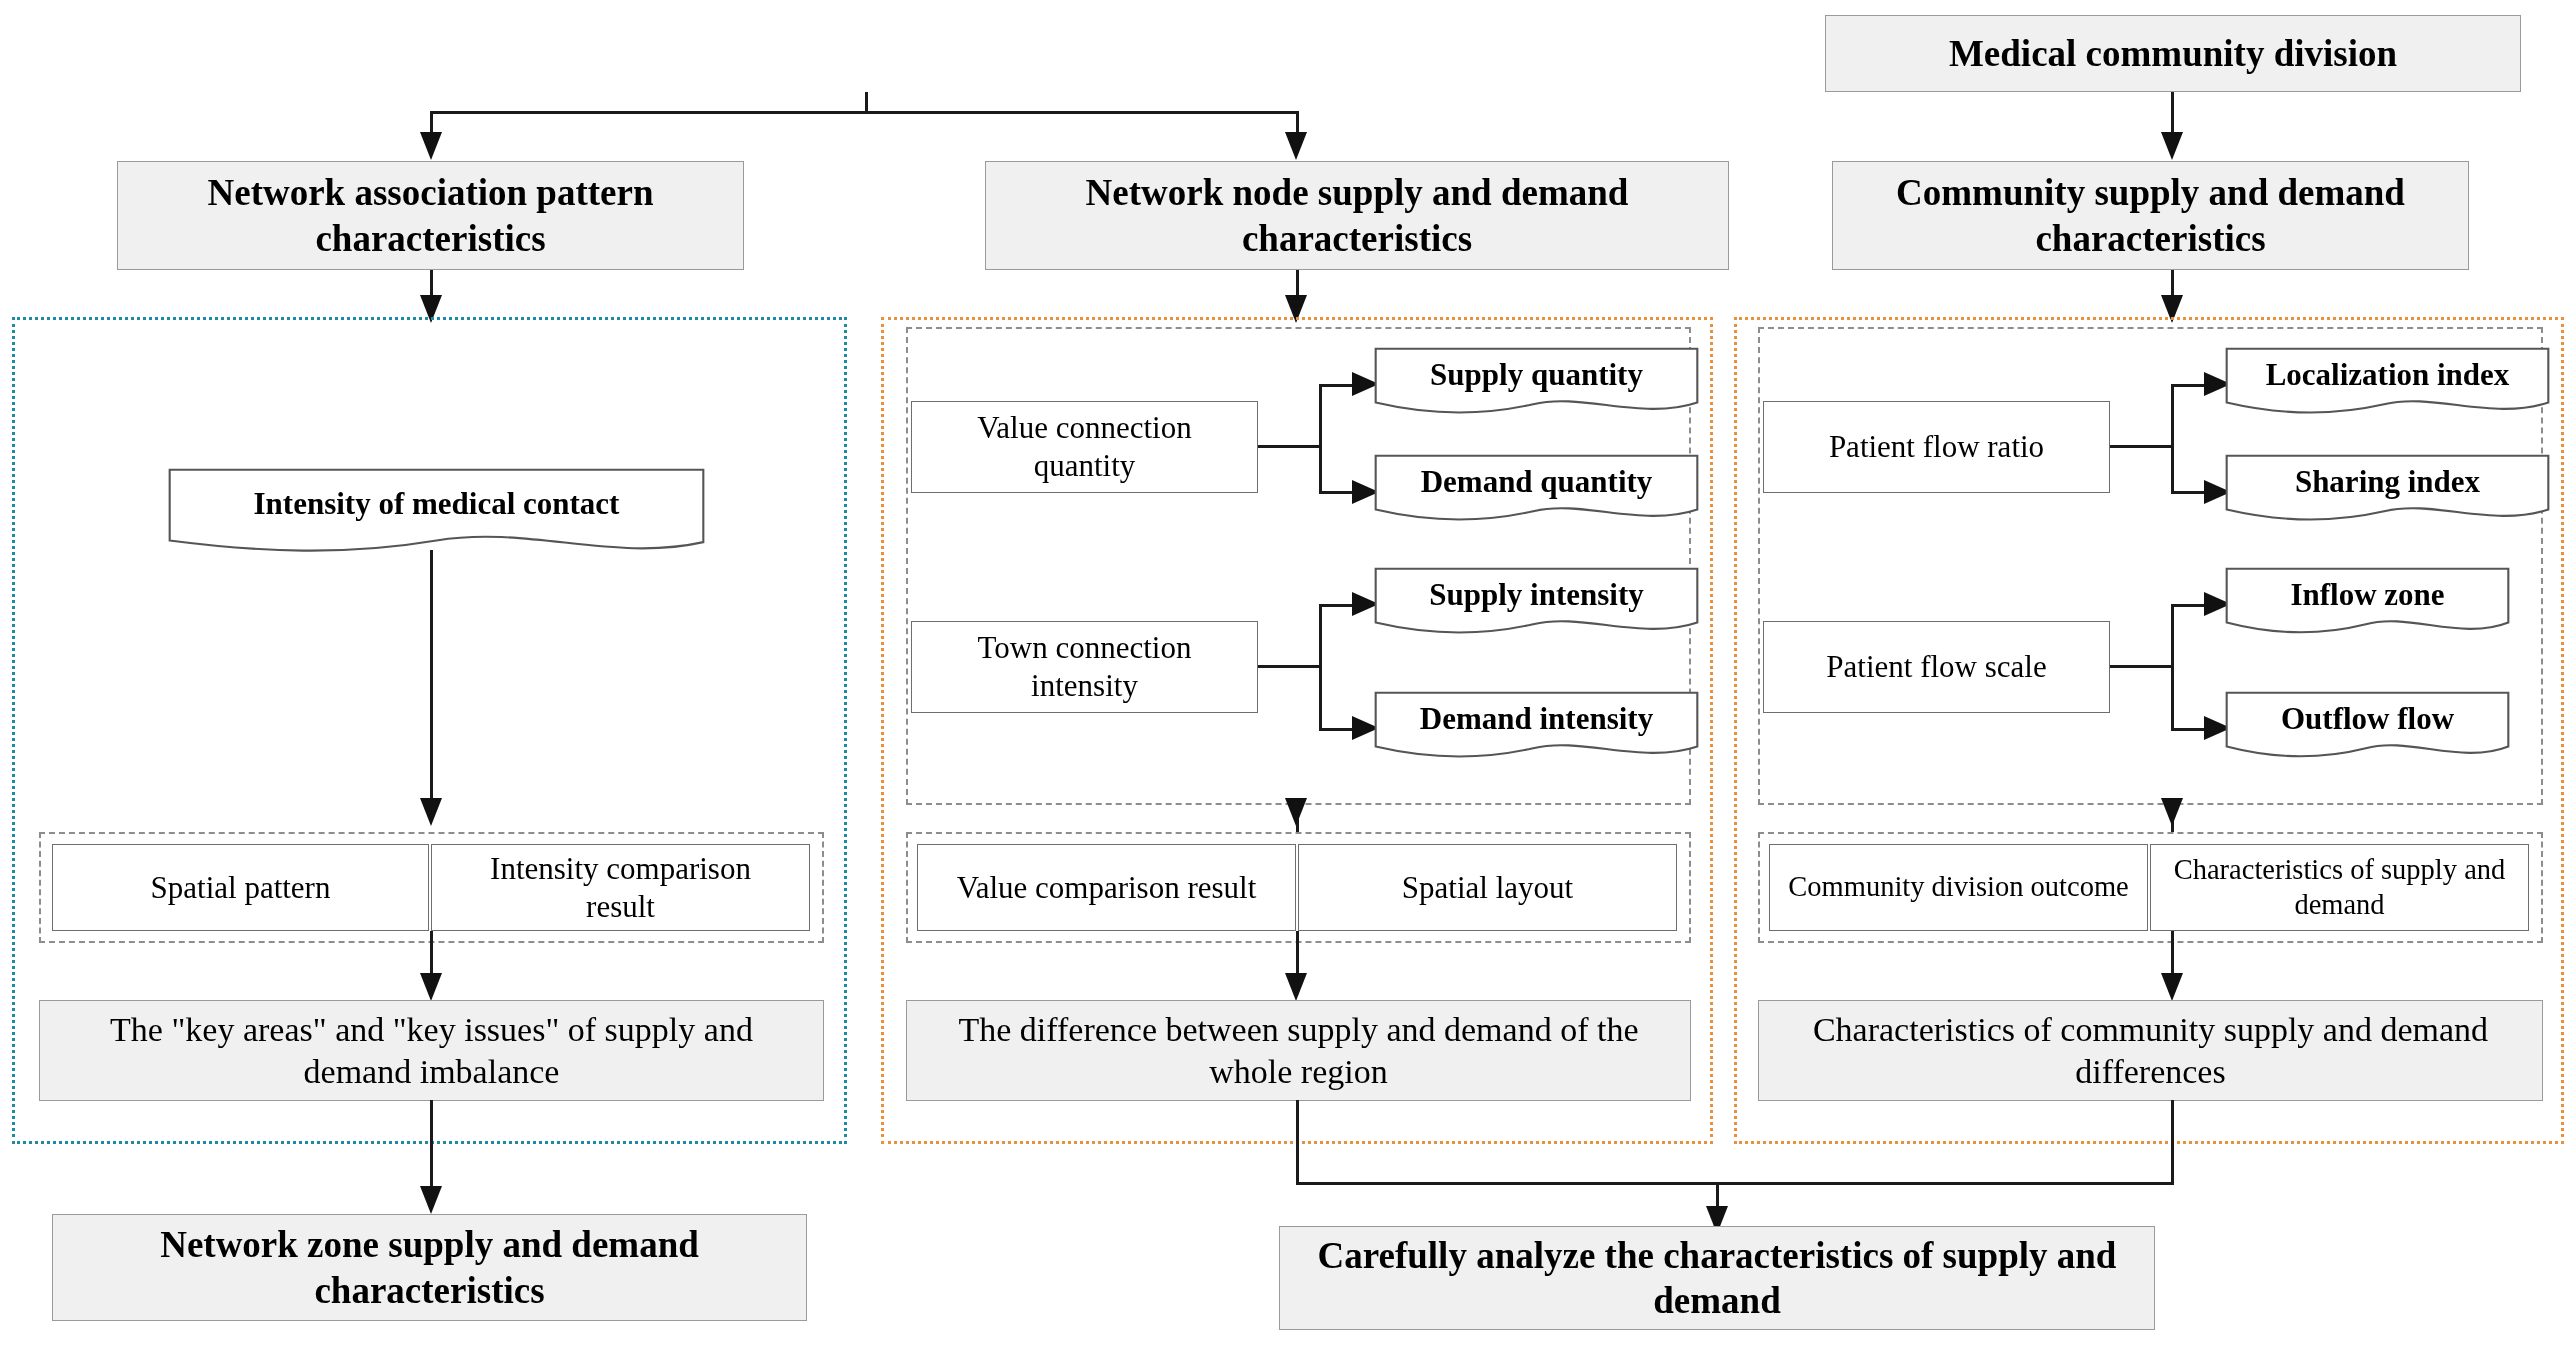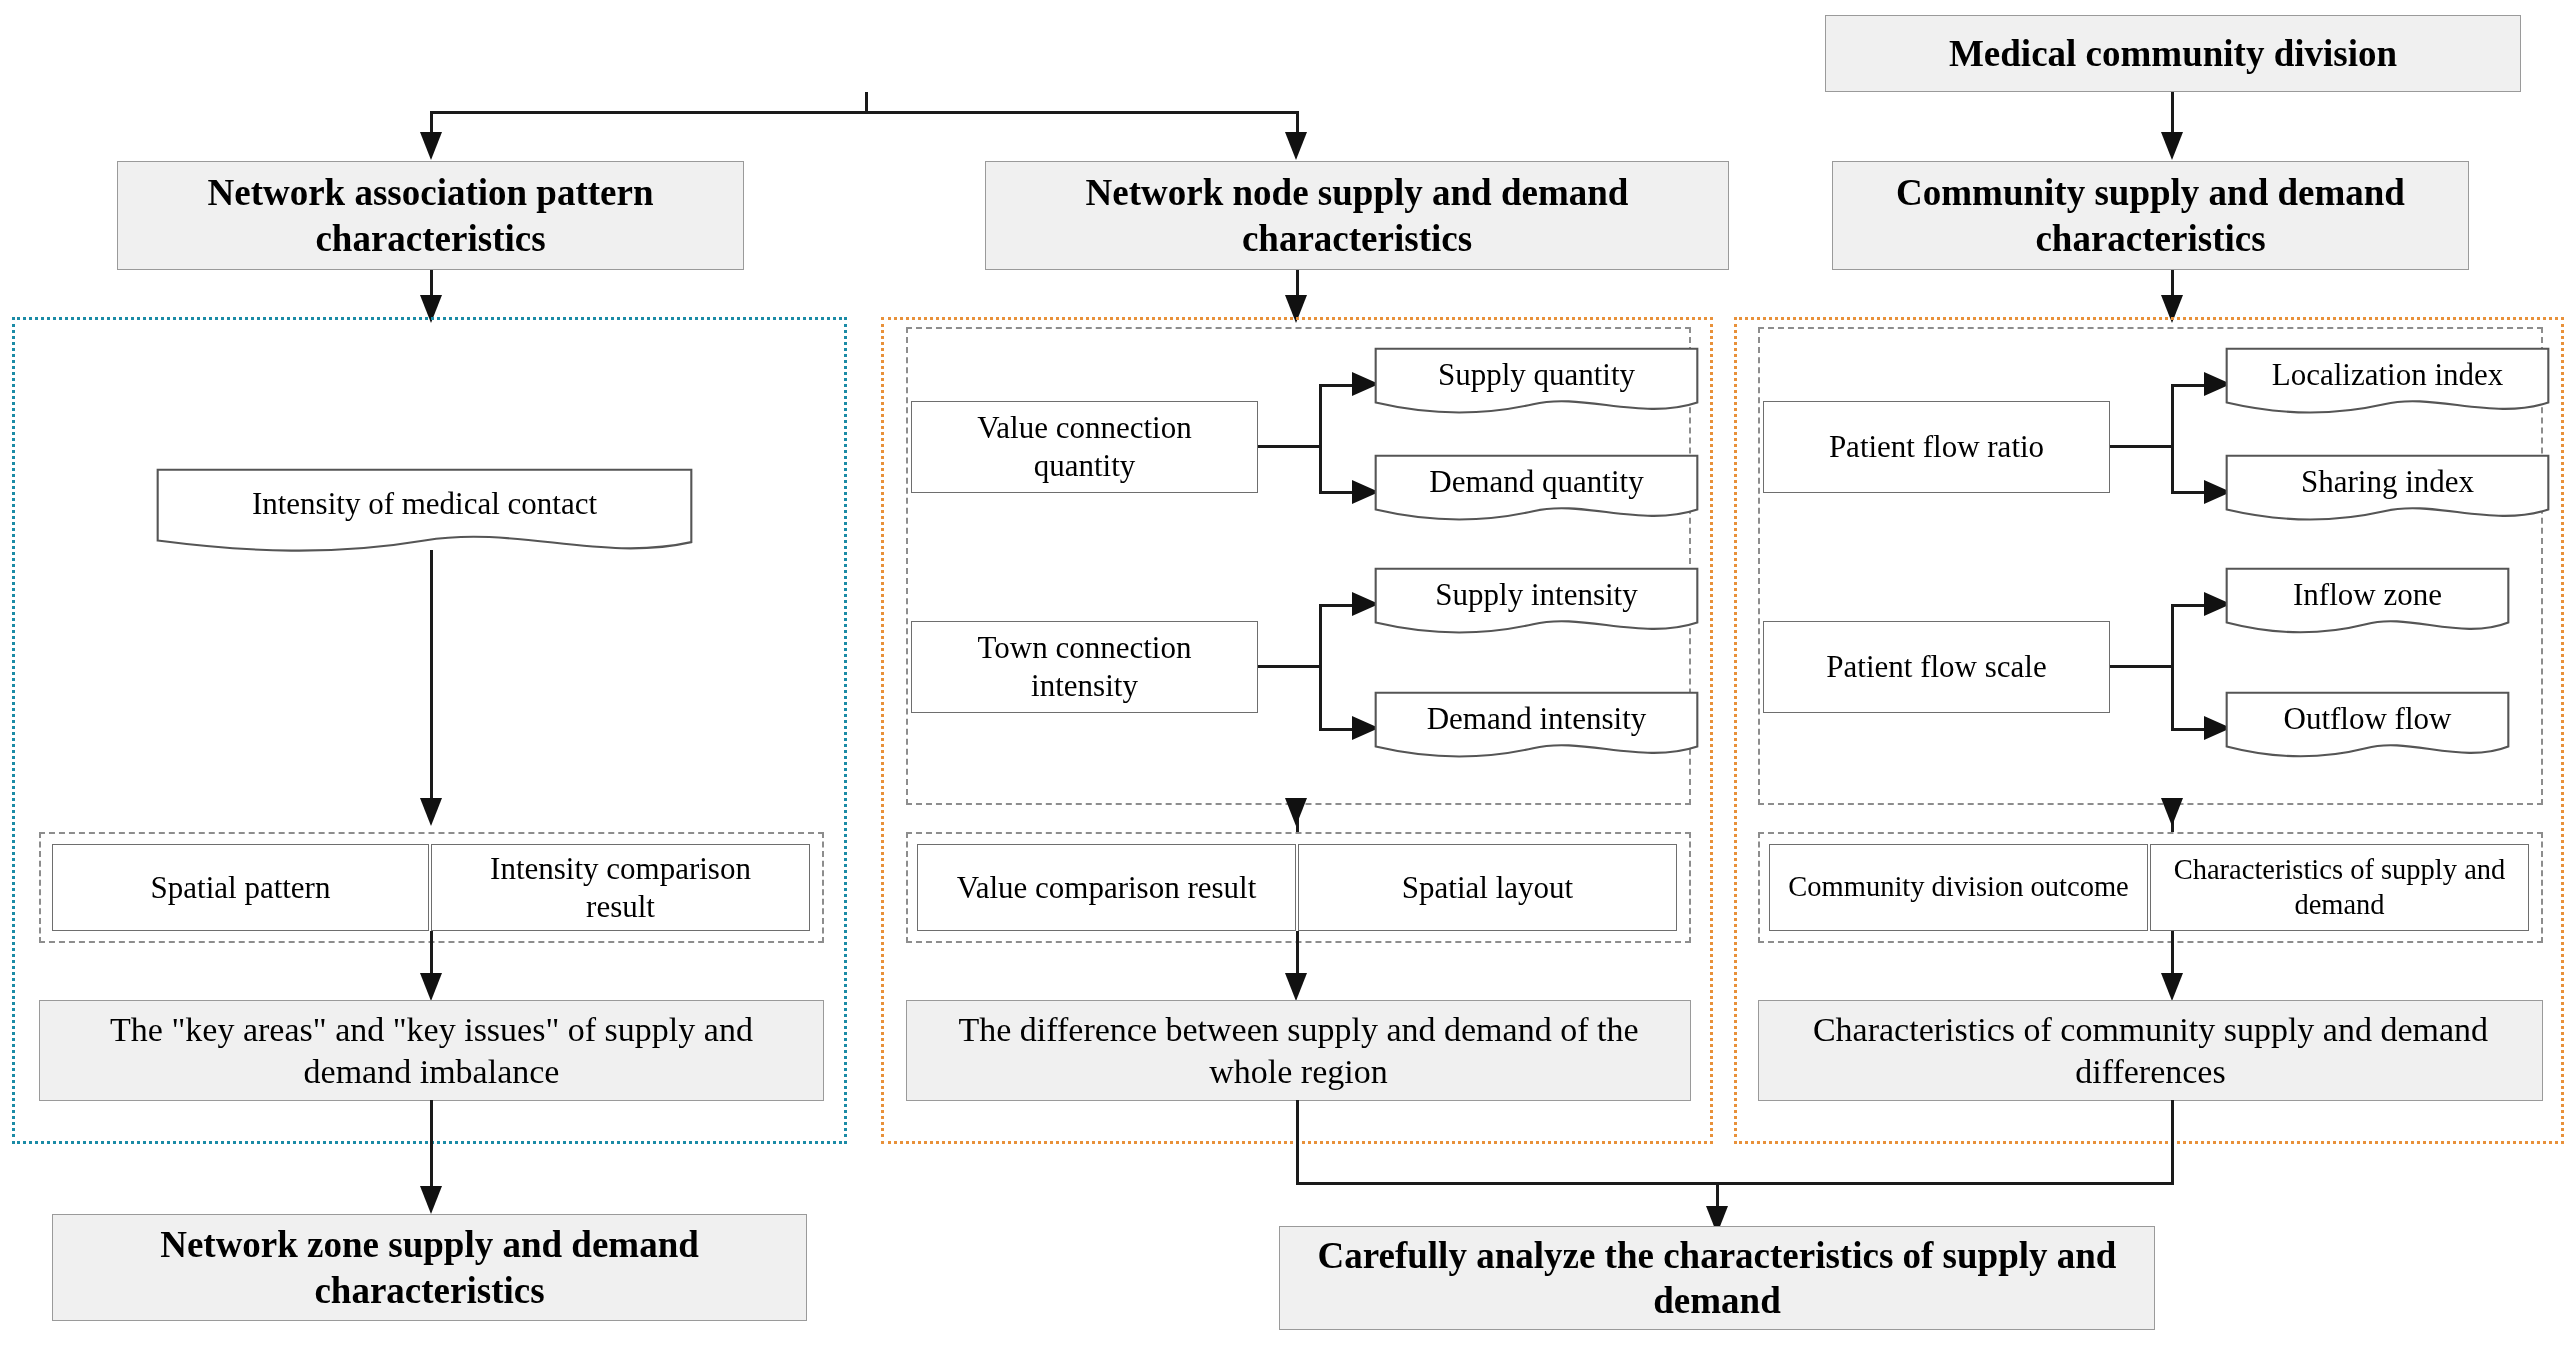--- a/index.html
+++ b/index.html
@@ -30,20 +30,21 @@
   .plain{
     background:#ffffff;
     border:1.7px solid #6e6e6e;
     line-height:1.22;
   }
 
   
   .doc{
     position:absolute;
     box-sizing:border-box;
+    font-weight:bold;
   }
   .doc svg{position:absolute;left:0;top:0;width:100%;height:100%;}
   .doc .dlabel{
     position:absolute;left:0;right:0;top:0;
     display:flex;align-items:center;justify-content:center;
     text-align:center;
   }
 
   
   .dot-teal{
@@ -112,21 +113,21 @@
   <div class="arrow" style="left:420px;top:295px;"></div>
 
   <div class="vline" style="left:1296px;top:270px;height:30px;"></div>
   <div class="arrow" style="left:1285px;top:295px;"></div>
 
   <div class="vline" style="left:2171px;top:270px;height:30px;"></div>
   <div class="arrow" style="left:2161px;top:295px;"></div>
 
   <div class="dot-teal" style="left:11.7px;top:317px;width:835px;height:827px;"></div>
 
-  <div class="doc" style="left:156px;top:468px;width:537px;height:91px;">
+  <div class="doc" style="left:168px;top:468px;width:537px;height:91px;">
     <svg viewBox="0 0 640 108" preserveAspectRatio="none">
       <path d="M2,2 L638,2 L638,88 C530,112 430,68 320,86 C212,104 110,100 2,86 Z" fill="#ffffff" stroke="#555555" stroke-width="2.5"></path>
     </svg>
     <div class="dlabel t-md" style="height:72px;">Intensity of medical contact</div>
   </div>
 
   <div class="vline" style="left:430px;top:550px;height:260px;"></div>
   <div class="arrow" style="left:420px;top:798px;"></div>
 
   <div class="dash-grey" style="left:39px;top:832px;width:785px;height:111px;"></div>

